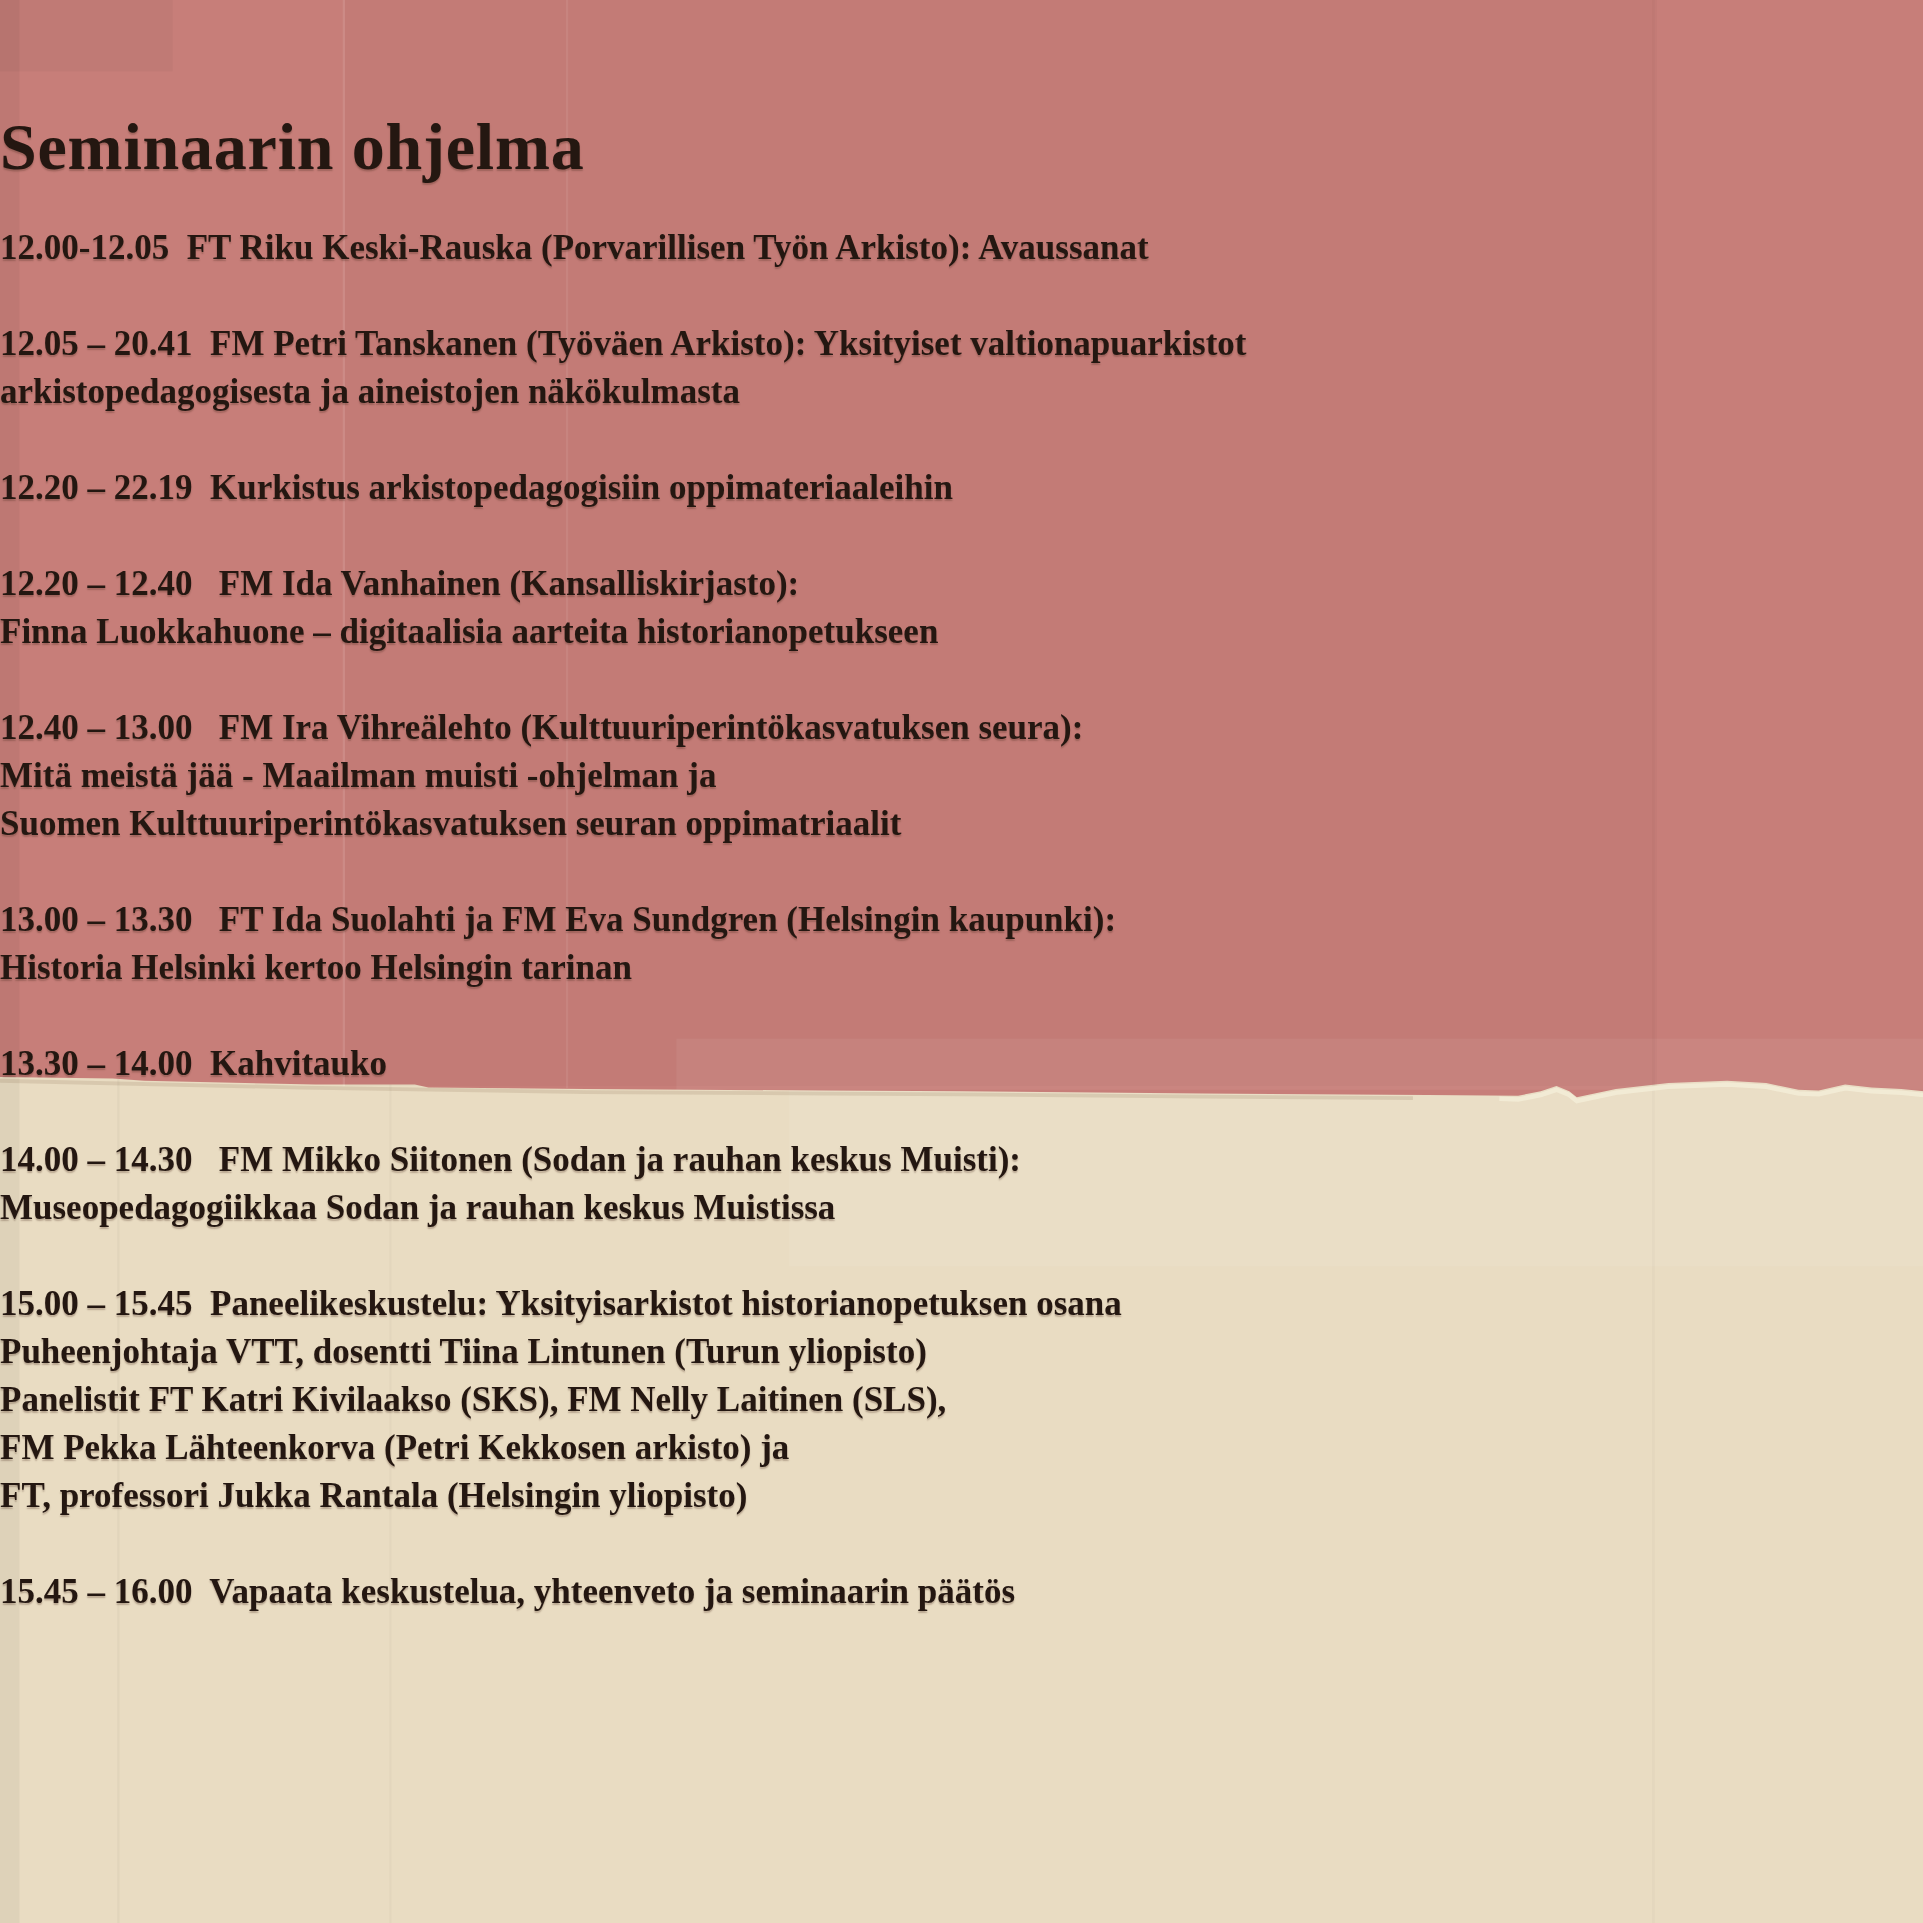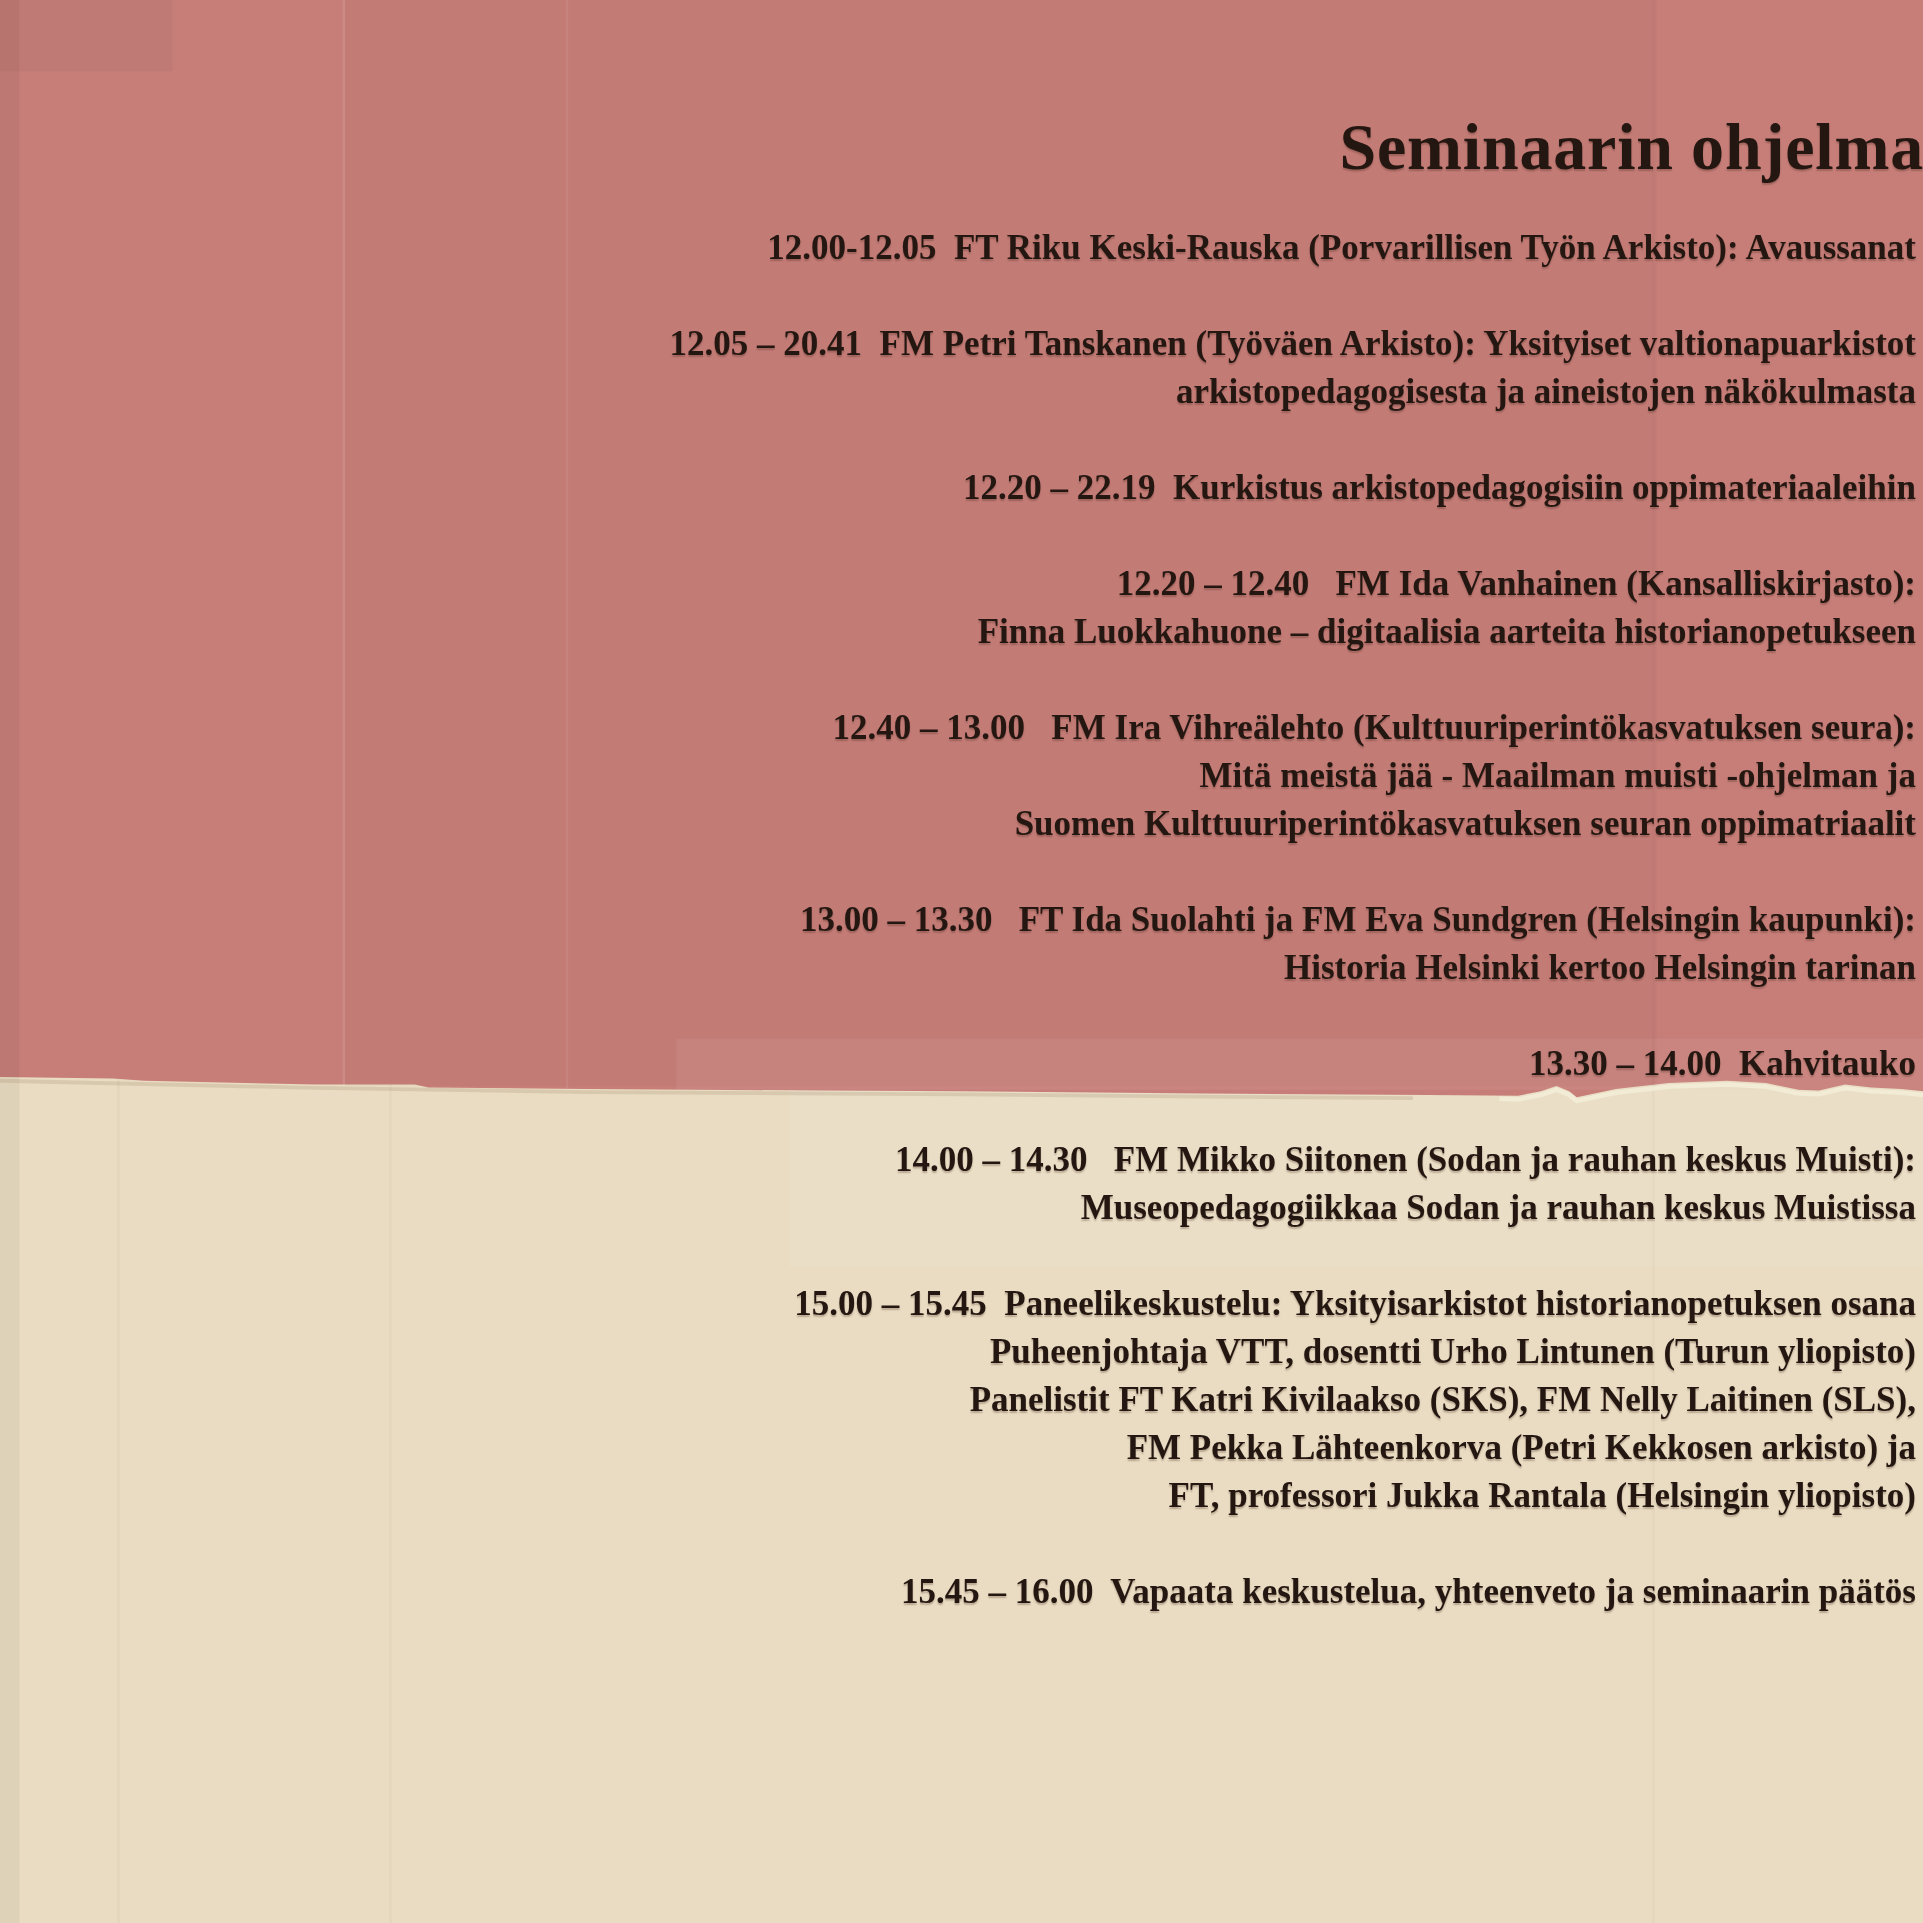--- a/index.html
+++ b/index.html
@@ -26,21 +26,21 @@
     display: block;
   }
   .content {
     position: absolute;
     left: 0;
     top: 0;
     width: 1924px;
     height: 1816px;
     padding-top: 105px;
     box-sizing: border-box;
-    text-align: right;
+    text-align: left;
   }
   .title {
     margin: 0 0 36px 0;
     font-size: 66px;
     line-height: 83px;
     font-weight: bold;
     letter-spacing: 0.8px;
     text-shadow: 0 2.3px 1.5px rgba(74, 42, 30, 0.30);
   }
   .block {
@@ -126,21 +126,21 @@
     </section>
 
     <section class="block">
       <div class="line">14.00 – 14.30   FM Mikko Siitonen (Sodan ja rauhan keskus Muisti):</div>
       <div class="line">Museopedagogiikkaa Sodan ja rauhan keskus Muistissa</div>
     </section>
 
 
     <section class="block">
       <div class="line">15.00 – 15.45  Paneelikeskustelu: Yksityisarkistot historianopetuksen osana</div>
-      <div class="line">Puheenjohtaja VTT, dosentti Urho Lintunen (Turun yliopisto)</div>
+      <div class="line">Puheenjohtaja VTT, dosentti Tiina Lintunen (Turun yliopisto)</div>
       <div class="line">Panelistit FT Katri Kivilaakso (SKS), FM Nelly Laitinen (SLS),</div>
       <div class="line">FM Pekka Lähteenkorva (Petri Kekkosen arkisto) ja</div>
       <div class="line">FT, professori Jukka Rantala (Helsingin yliopisto)</div>
     </section>
 
     <section class="block">
       <div class="line">15.45 – 16.00  Vapaata keskustelua, yhteenveto ja seminaarin päätös</div>
     </section>
   </div>
 </div>

